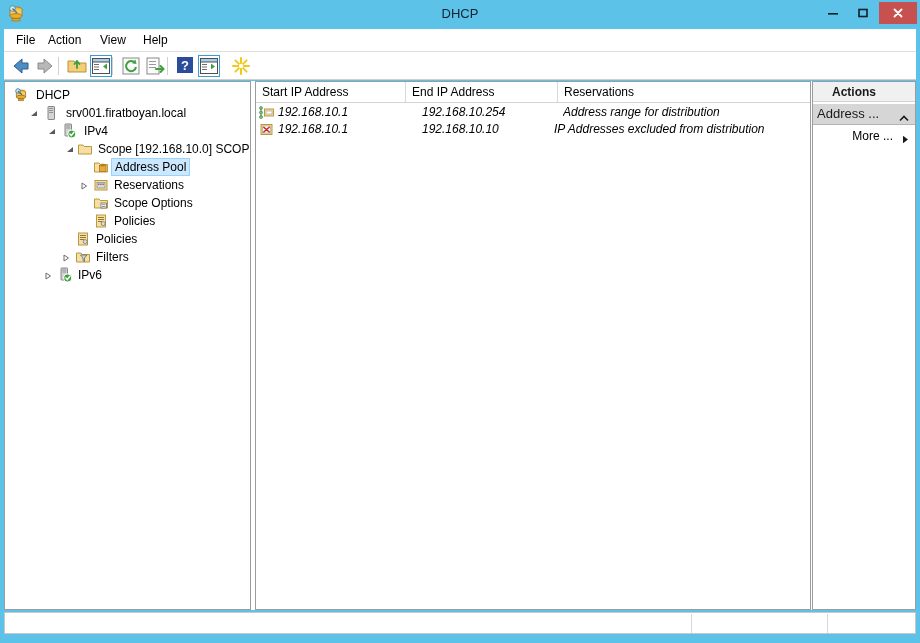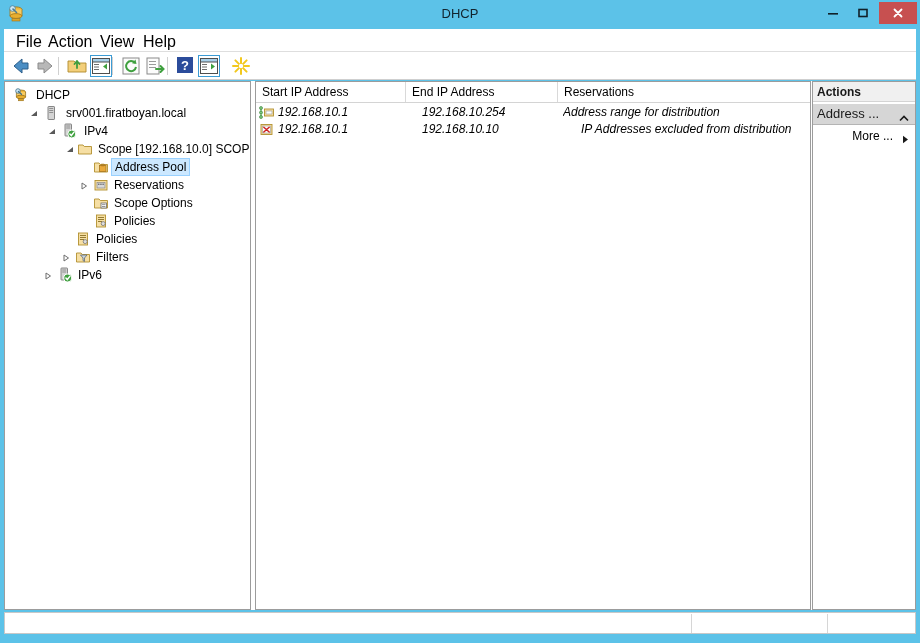--- a/index.html
+++ b/index.html
@@ -69,21 +69,21 @@
     position: absolute;
     left: 4px; top: 29px;
     width: 912px; height: 23px;
     background: #ffffff;
     border-bottom: 1px solid #dedede;
     box-sizing: border-box;
   }
   .menu-item {
     position: absolute;
     top: 4px;
-    font-size: 16px;
+    font-size: 12px;
     color: #000;
     padding: 0 6px;
     cursor: default;
     white-space: nowrap;
   }
 
   
   #toolbar {
     position: absolute;
     left: 4px; top: 52px;
@@ -233,21 +233,21 @@
   }
   #actions-title {
     position: absolute;
     left: 0; top: 0;
     width: 102px; height: 20px;
     line-height: 20px;
     background: #f0f0f0;
     border-bottom: 1px solid #d4d4d4;
     font-size: 12px;
     font-weight: bold;
-    padding-left: 4px;
+    padding-left: 19px;
     box-sizing: border-box;
     color: #1a1a1a;
     cursor: default;
   }
   #actions-group {
     position: absolute;
     left: 0; top: 21px;
     width: 102px; height: 22px;
     background: #d6d6d6;
     border-top: 1px solid #ffffff;
@@ -631,21 +631,21 @@
       <div class="list-row" style="top:39px">
         <span class="lr-icon">
           <svg width="16" height="15" viewBox="0 0 16 15">
             <rect x="2" y="2.5" width="11" height="10" fill="#f6dfa4" stroke="#b2902f" stroke-width="0.9"></rect>
             <rect x="3.5" y="4" width="8" height="7" fill="#ffffff" stroke="#9a9a9a" stroke-width="0.6"></rect>
             <path d="M4.8 5.2 L10.2 10 M10.2 5.2 L4.8 10" stroke="#cc2222" stroke-width="1.5" stroke-linecap="round"></path>
           </svg>
         </span>
         <span class="lr-cell" style="left:22px; width:128px">192.168.10.1</span>
         <span class="lr-cell" style="left:166px; width:136px">192.168.10.10</span>
-        <span class="lr-cell" style="left:325px; width:244px">IP Addresses excluded from distribution</span>
+        <span class="lr-cell" style="left:298px; width:244px">IP Addresses excluded from distribution</span>
       </div>
 
     </div>
 
     <div id="actions-pane">
       <div id="actions-title">Actions</div>
 
       <div id="actions-group">
         <span id="actions-group-label">Address ...</span>
         <span id="actions-group-chevron">

